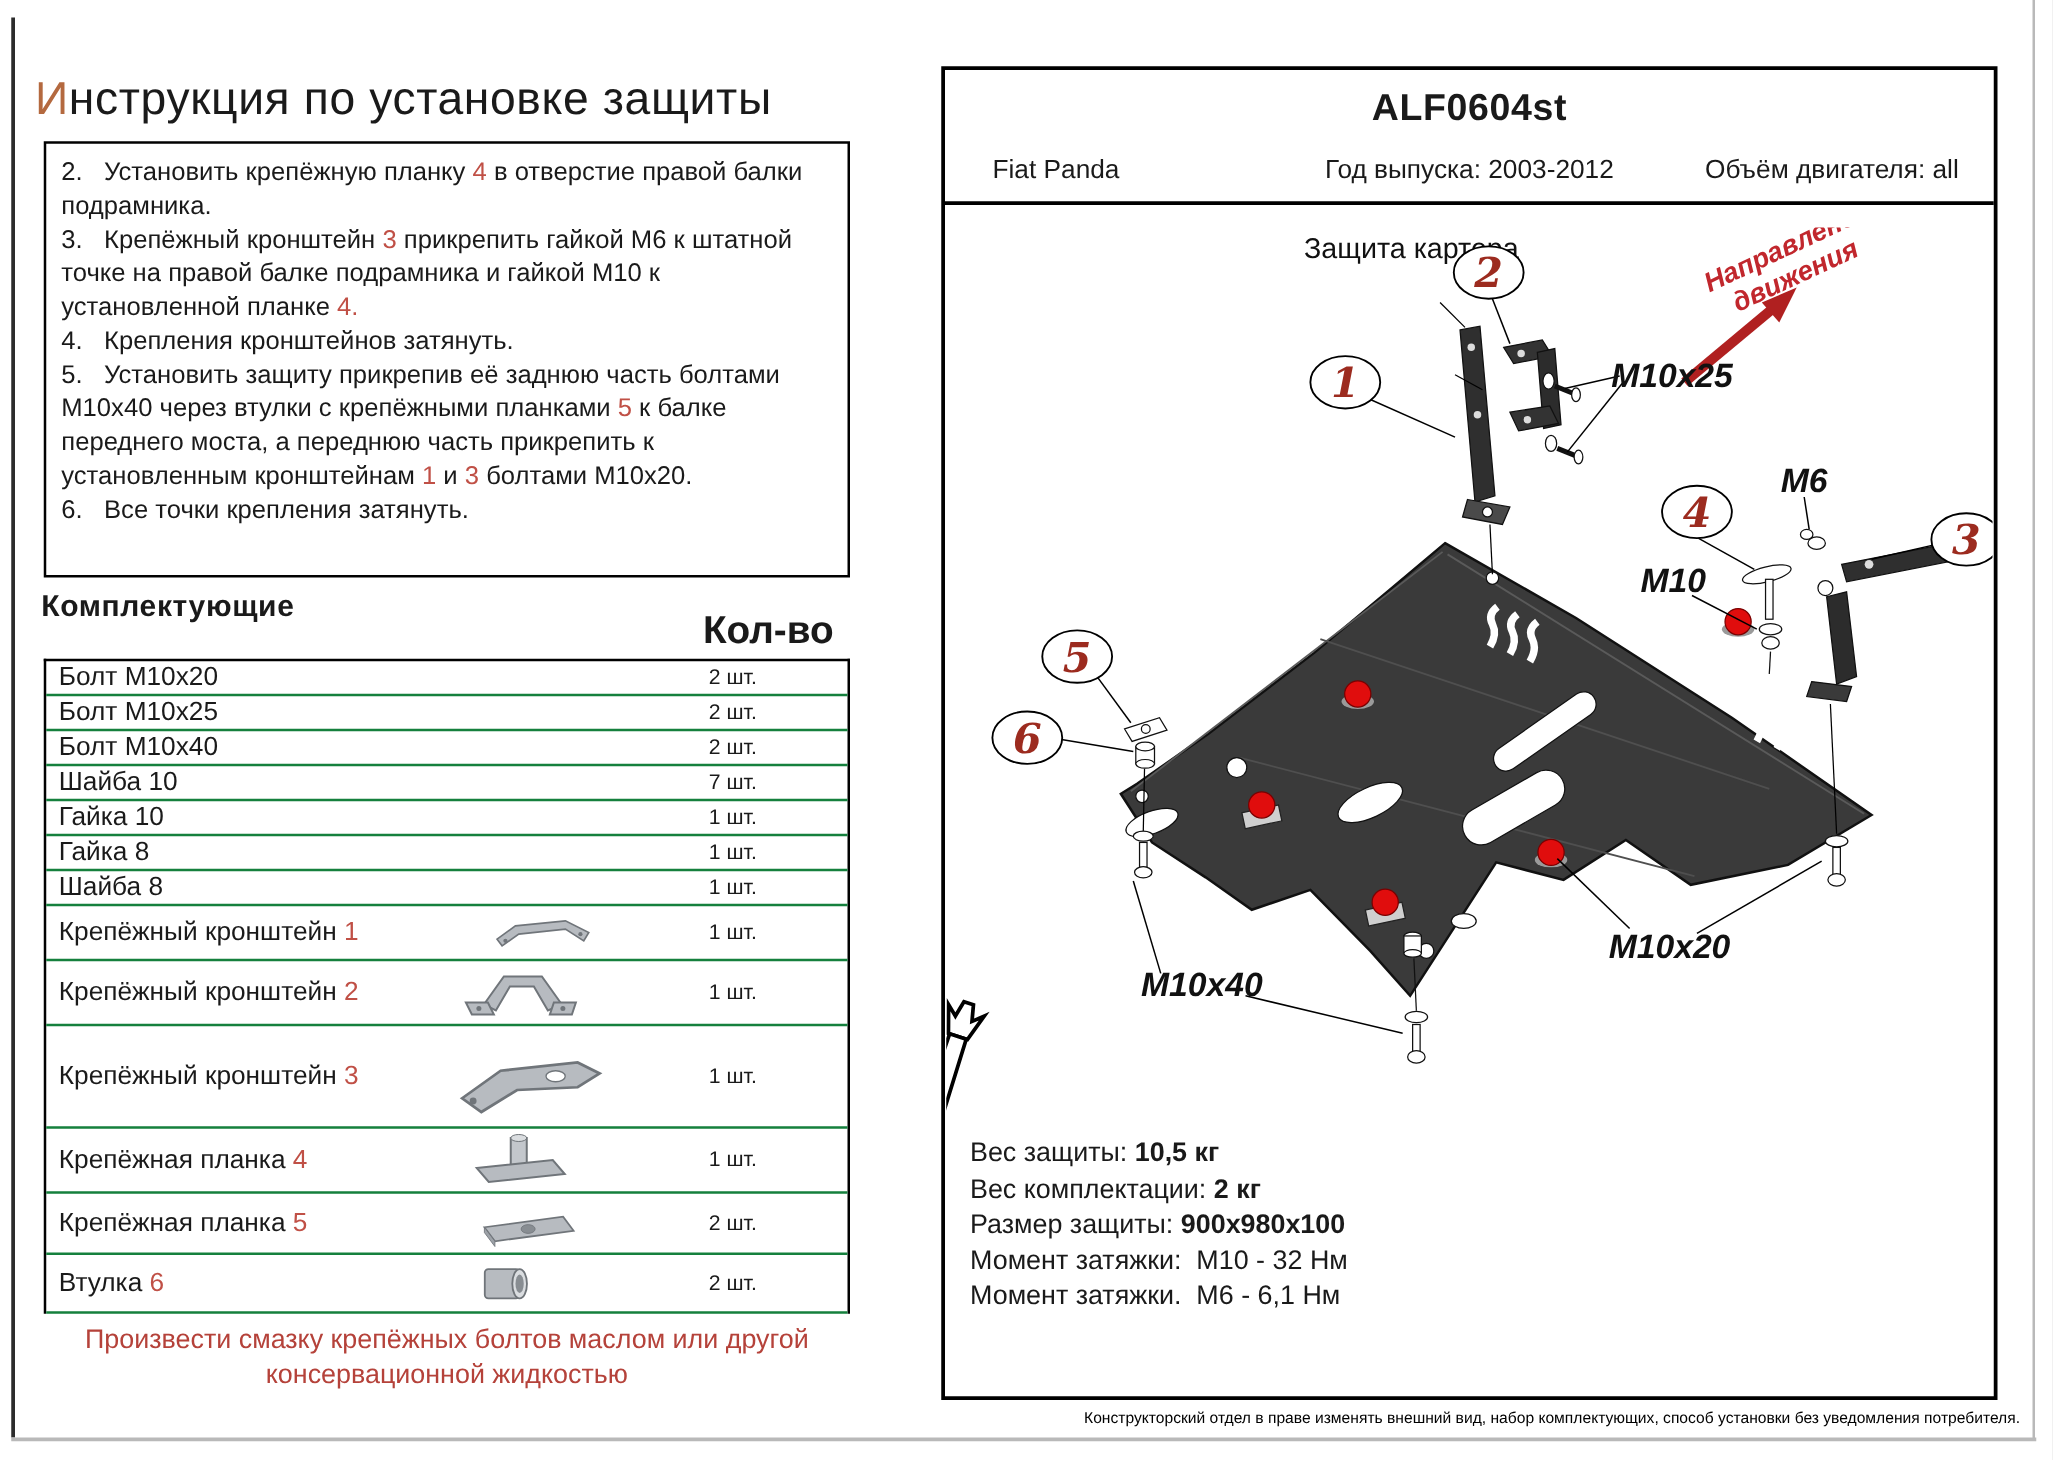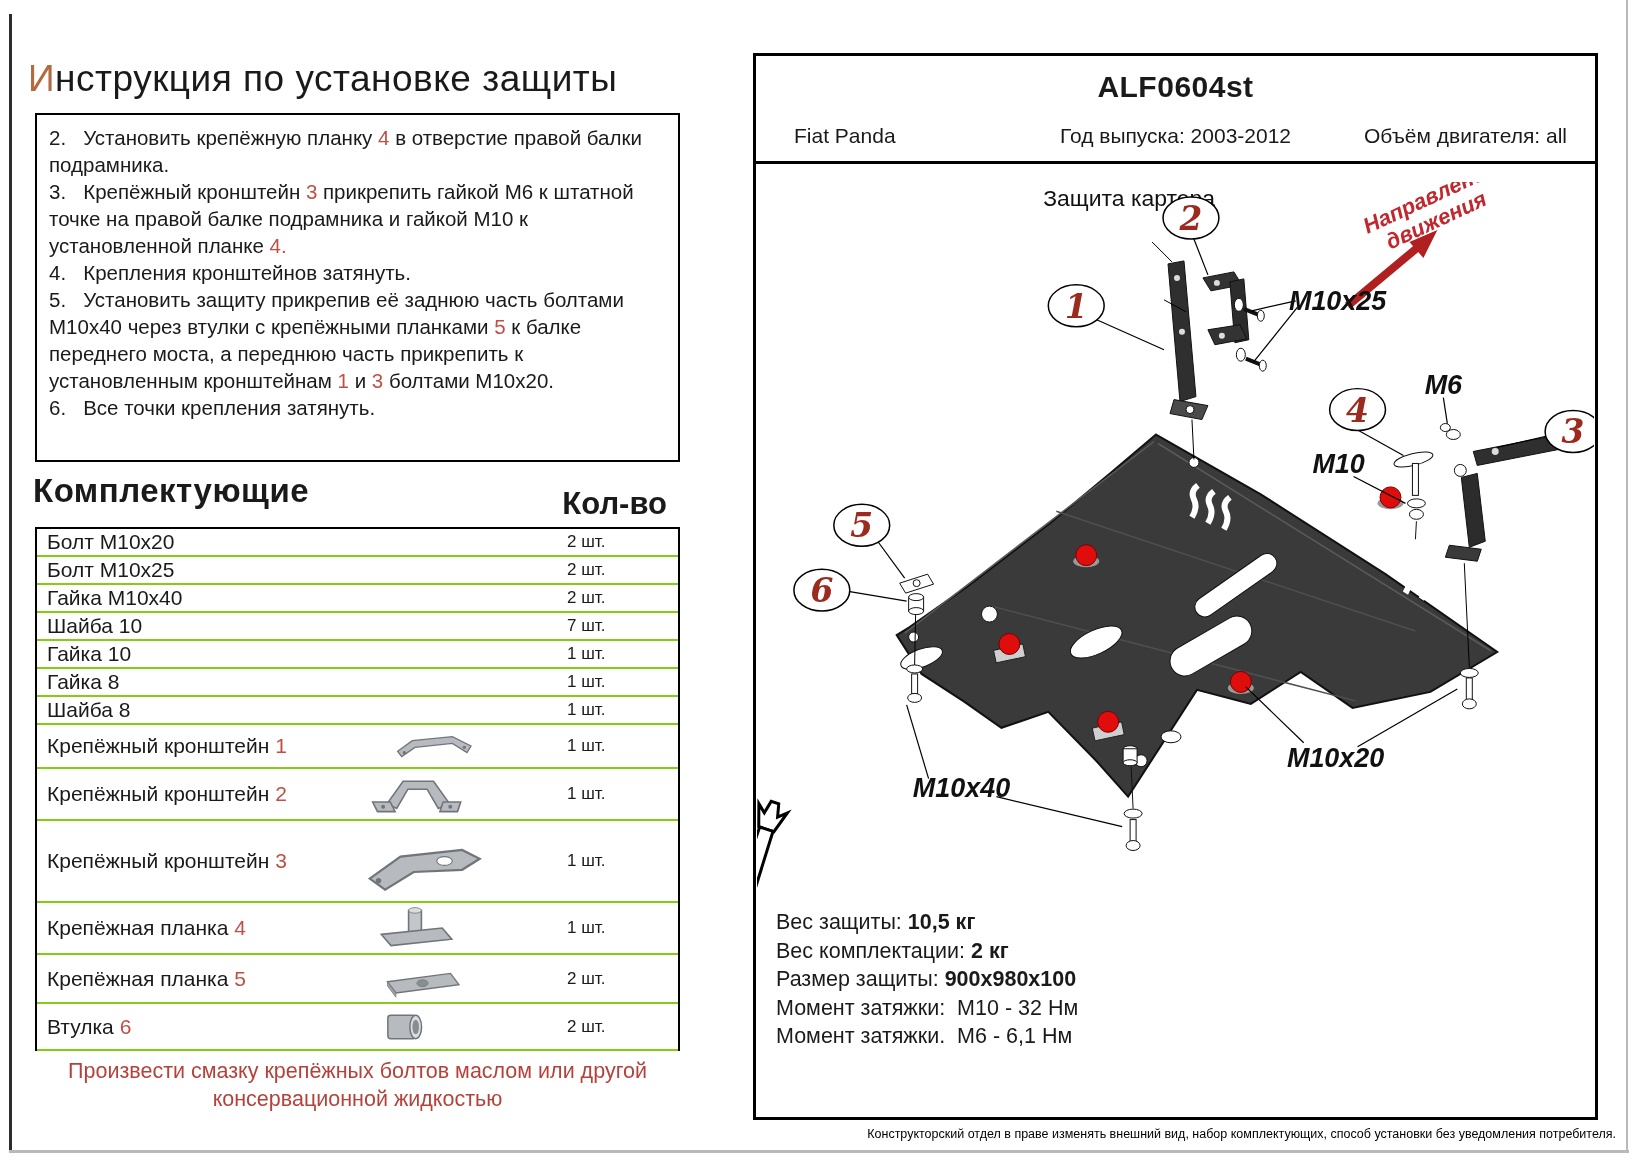--- a/index.html
+++ b/index.html
@@ -12,25 +12,25 @@
   .edge-bottom{left:9px;top:1150px;width:1620px;height:3px;background:#b9b9b9;}
   
   .title{left:28px;top:34px;font-size:37px;letter-spacing:0.5px;white-space:nowrap;margin-top:24px;}
   .title .first{color:#b4693f;}
   
   .instr-box{left:35px;top:113px;width:645px;height:349px;border:2px solid #000;
              box-sizing:border-box;padding:9px 12px 0 12px;font-size:20.5px;line-height:27px;}
   .instr-item{margin:0;}
   .red{color:#c05046;}
   
-  .parts-heading{left:33px;top:472px;font-size:33px;font-weight:bold;letter-spacing:0.5px;}
+  .parts-heading{left:33px;top:472px;font-size:24px;font-weight:bold;letter-spacing:0.5px;}
   .qty-heading{left:460px;top:474px;width:207px;text-align:right;font-size:31px;font-weight:bold;margin-top:12px;}
   
   .parts-table{left:35px;top:527px;width:645px;border:2px solid #000;border-bottom:none;box-sizing:border-box;}
-  .prow{position:relative;border-bottom:2px solid #84cc16;}
+  .prow{position:relative;border-bottom:2px solid #15803d;}
   .prow .pname{position:absolute;left:10px;top:50%;transform:translateY(-50%);font-size:21px;white-space:nowrap;}
   .prow .pqty{position:absolute;left:530px;top:50%;transform:translateY(-50%);font-size:17px;}
   .prow svg.pi{position:absolute;left:318px;top:50%;transform:translateY(-50%);}
   .pi.bracket1{width:160px;height:40px;}
   .pi.bracket2{width:125px;height:48px;}
   .pi.bracket3{width:135px;height:66px;}
   .pi.plate-stud{width:120px;height:48px;}
   .pi.plate-hole{width:135px;height:42px;}
   .pi.bushing{width:95px;height:44px;}
   
@@ -80,21 +80,21 @@
   <div class="abs parts-table" id="parts-table">
       <div class="prow" style="height: 26px;">
         <div class="pname"><span>Болт М10х20</span></div>
         <div class="pqty">2 шт.</div>
       </div>
       <div class="prow" style="height: 26px;">
         <div class="pname"><span>Болт М10х25</span></div>
         <div class="pqty">2 шт.</div>
       </div>
       <div class="prow" style="height: 26px;">
-        <div class="pname"><span>Гайка М10х40</span></div>
+        <div class="pname"><span>Болт М10х40</span></div>
         <div class="pqty">2 шт.</div>
       </div>
       <div class="prow" style="height: 26px;">
         <div class="pname"><span>Шайба 10</span></div>
         <div class="pqty">7 шт.</div>
       </div>
       <div class="prow" style="height: 26px;">
         <div class="pname"><span>Гайка 10</span></div>
         <div class="pqty">1 шт.</div>
       </div>

